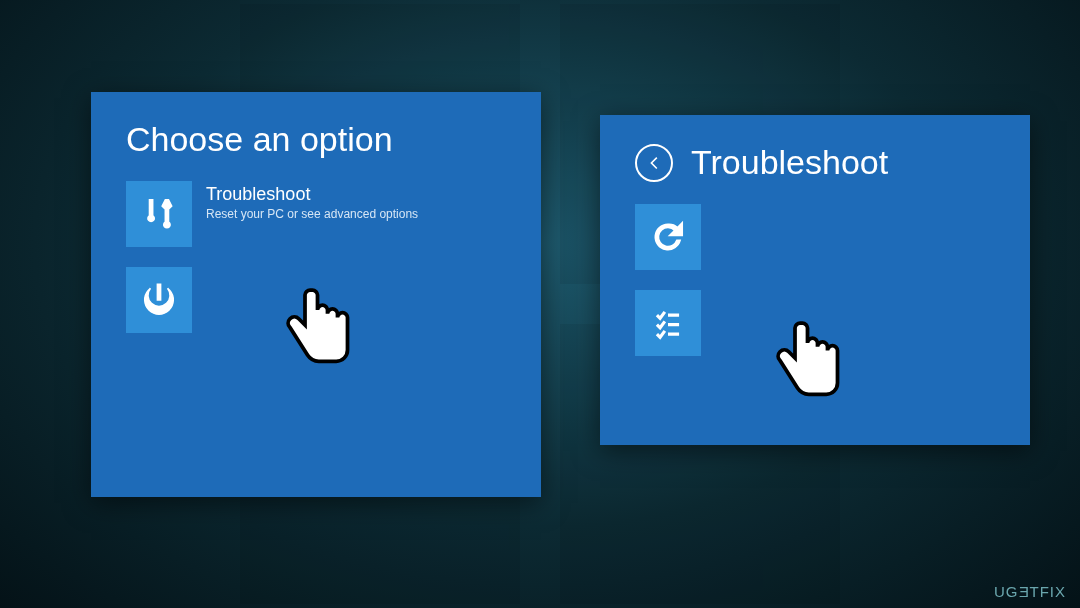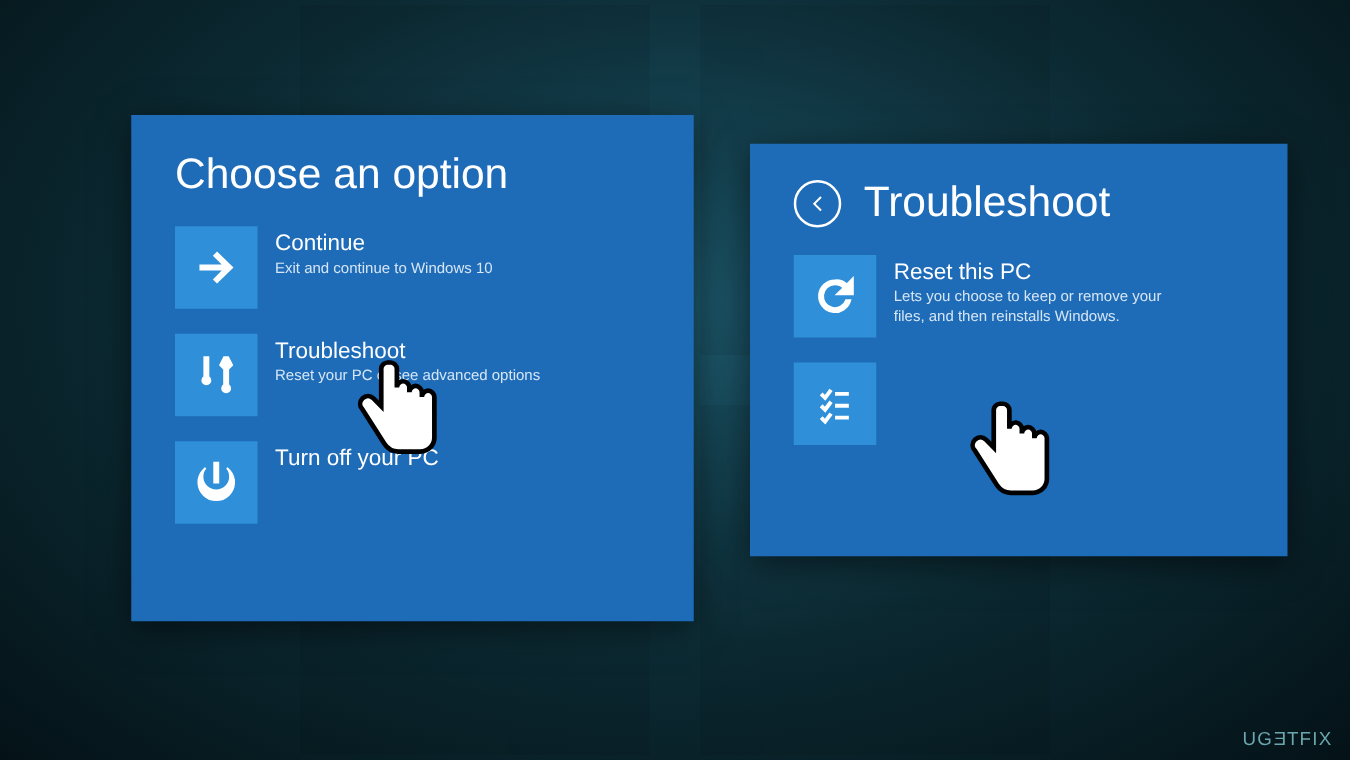--- a/index.html
+++ b/index.html
@@ -16,21 +16,21 @@
   .bg-logo .q2 { right:0; top:0; }
   .bg-logo .q3 { left:0; bottom:0; }
   .bg-logo .q4 { right:0; bottom:0; }
 
   .panel {
     position: absolute;
     background: #1e6bb8;
     box-shadow: 0 6px 25px rgba(0,0,0,0.5);
     padding: 28px 35px 35px 35px;
   }
-  .panel.left  { left: 105px; top: 92px;  width: 450px; height: 405px; }
+  .panel.left  { left: 91px; top: 92px;  width: 450px; height: 405px; }
   .panel.right { left: 600px; top: 115px; width: 430px; height: 330px; }
 
   .panel-header { display:flex; align-items:center; gap:18px; margin-bottom: 22px; }
   .panel-title { font-size: 34px; font-weight: 300; color:#fff; }
 
   .back-btn {
     width:38px; height:38px; border:2px solid #fff; border-radius:50%;
     display:flex; align-items:center; justify-content:center; cursor:pointer;
   }
   .back-btn svg { width:18px; height:18px; fill:#fff; }
@@ -69,75 +69,57 @@
     <div class="q2"></div>
     <div class="q3"></div>
     <div class="q4"></div>
 </div>
 
 <div class="panel left">
   <div class="panel-header">
     <div class="panel-title">Choose an option</div>
   </div>
 
-  <div class="tile">
-    <div class="tile-icon">
-      <svg viewBox="0 0 24 24">
-          <path d="M4 11h12l-5-5 1.4-1.4L20 12l-7.6 7.4L11 18l5-5H4z"></path>
-        </svg>
-    </div>
-    <div class="tile-text">
-      <div class="tile-title">Continue</div>
-      <div class="tile-desc">Exit and continue to Windows 10</div>
-    </div>
-  </div>
 
   <div class="tile">
     <div class="tile-icon">
       <svg viewBox="0 0 24 24">
           <path d="M6 3v10a2 2 0 1 0 2 0V3H6zm10 0l-2 4 2 2v8a2 2 0 1 0 2 0V9l2-2-2-4h-2z"></path>
         </svg>
     </div>
     <div class="tile-text">
       <div class="tile-title">Troubleshoot</div>
       <div class="tile-desc">Reset your PC or see advanced options</div>
     </div>
   </div>
 
   <div class="tile">
     <div class="tile-icon">
       <svg viewBox="0 0 24 24">
           <path d="M11 2h2v10h-2V2zm6.4 2.6l1.4 1.4A9 9 0 1 1 5.2 6l1.4-1.4a7 7 0 1 0 10.8 0z"></path>
         </svg>
     </div>
-    <div class="tile-text">
-      <div class="tile-title">Turn off your PC</div>
-    </div>
   </div>
 </div>
 
 <div class="panel right">
   <div class="panel-header">
     <div class="back-btn">
       <svg viewBox="0 0 24 24">
           <path d="M15 4l-8 8 8 8 1.5-1.5L10 12l6.5-6.5z"></path>
         </svg>
     </div>
     <div class="panel-title">Troubleshoot</div>
   </div>
 
   <div class="tile">
     <div class="tile-icon">
       <svg viewBox="0 0 24 24">
           <path d="M12 4a8 8 0 1 0 7.7 10h-2.1A6 6 0 1 1 12 6c1.7 0 3.2.7 4.3 1.8L13 11h8V3l-3 3A8 8 0 0 0 12 4z"></path>
         </svg>
-    </div>
-    <div class="tile-text">
-      <div class="tile-title">Reset this PC</div>
-      <div class="tile-desc">Lets you choose to keep or remove your files, and then reinstalls Windows.</div>
     </div>
   </div>
 
   <div class="tile">
     <div class="tile-icon">
       <svg viewBox="0 0 24 24" stroke-width="2" fill="none">
           <path d="M5 7l2 2 3-4M12 7h7M5 13l2 2 3-4M12 13h7M5 19l2 2 3-4M12 19h7" stroke="#fff" stroke-width="2" fill="none"></path>
         </svg>
     </div>
   </div>

